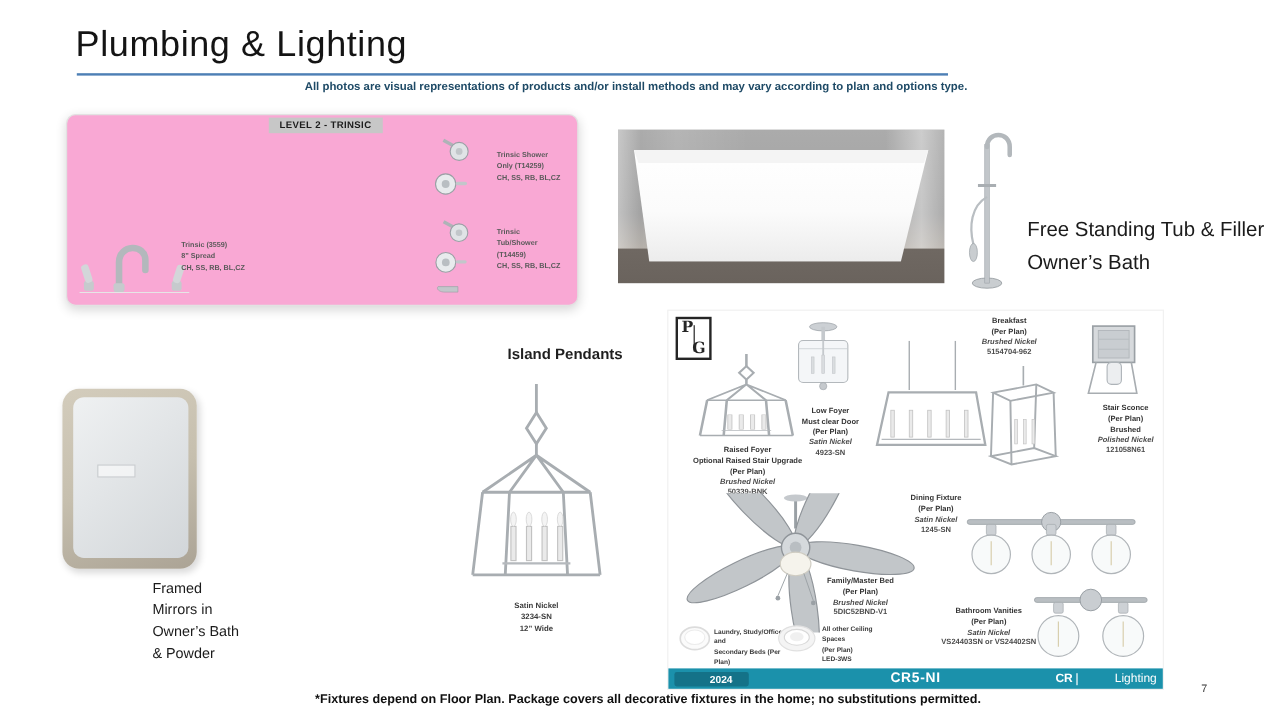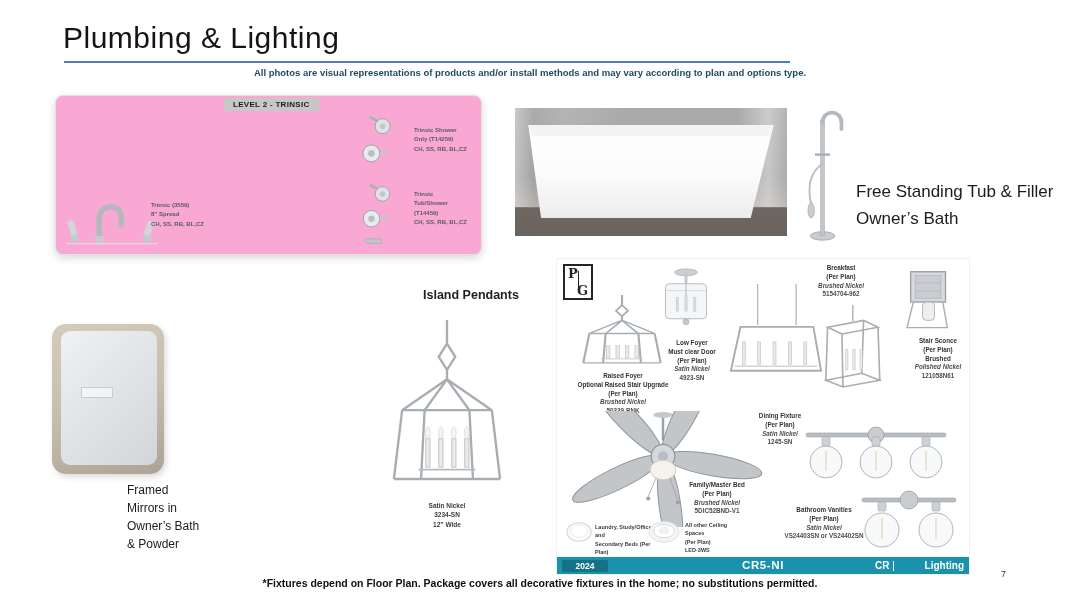--- a/index.html
+++ b/index.html
@@ -38,21 +38,21 @@
   .logoBox{border:2.5px solid #252525;background:#fff;}
   .logoBox .lt{position:absolute;left:3px;top:0px;font-family:"DejaVu Serif",serif;font-weight:bold;font-size:13px;color:#252525;}
   .logoBox .lb{position:absolute;right:3px;bottom:0px;font-family:"DejaVu Serif",serif;font-weight:bold;font-size:13px;color:#252525;}
   .logoBox .ldiv{position:absolute;left:49%;top:15%;height:70%;width:1.5px;background:#252525;}
   .bar{background:#1b91ab;}
   .yearchip{background:rgba(8,58,73,0.35);border-radius:2px;color:#fff;font-size:8.5px;font-weight:bold;text-align:center;line-height:12px;}
   .barcode{color:#fff;font-size:11.5px;font-weight:bold;text-align:center;letter-spacing:0.6px;line-height:17px;}
   .brand{color:#fff;font-size:10px;line-height:14px;display:flex;align-items:center;}
   .brand .b1{font-weight:bold;}
   .brand .sep{width:1px;height:10px;background:#fff;margin:0 3px;}
-  .brand .b2{font-weight:700;padding-left:28px;}
+  .brand .b2{font-weight:400;padding-left:28px;}
   .footnote{font-size:10.5px;font-weight:bold;color:#101010;text-align:center;}
   .pagenum{font-size:9px;color:#333;}
 </style>
 </head>
 <body>
 
 <div class="page">
 
   <div class="abs title" style="left:63px;top:21px;">Plumbing &amp; Lighting</div>
   <div class="abs rule" style="left:64px;top:61px;width:726px;"></div>
@@ -349,21 +349,21 @@
       <ellipse cx="18" cy="14" rx="11" ry="7" fill="#ffffff" stroke="#d8d8d8" stroke-width="1"></ellipse>
       <ellipse cx="18" cy="13.5" rx="6" ry="4" fill="#f0f0f0"></ellipse>
     </svg>
     <div class="abs cap-disc" style="left:128px;top:262px;width:58px;">
         <div>All other Ceiling Spaces</div>
         <div>(Per Plan)</div>
         <div>LED-3WS</div>
       </div>
 
     <div class="abs bar" style="left:0;top:298px;width:412px;height:17px;">
-      <div class="abs yearchip" style="left:5px;top:2.5px;width:46px;height:12px;">2024</div>
+      <div class="abs yearchip" style="left:5px;top:2.5px;width:46px;height:12px;padding-left:16px;">2024</div>
       <div class="abs barcode" style="left:0;right:0;top:0;">CR5-NI</div>
       <div class="abs brand" style="right:5px;top:1.5px;">
         <span class="b1">CR</span>
         <span class="sep"></span>
         <span class="b2">Lighting</span>
       </div>
     </div>
   </div>
 
   <div class="abs footnote" style="left:145px;top:577px;width:790px;">*Fixtures depend on Floor Plan.  Package covers all decorative fixtures in the home; no substitutions permitted.</div>

